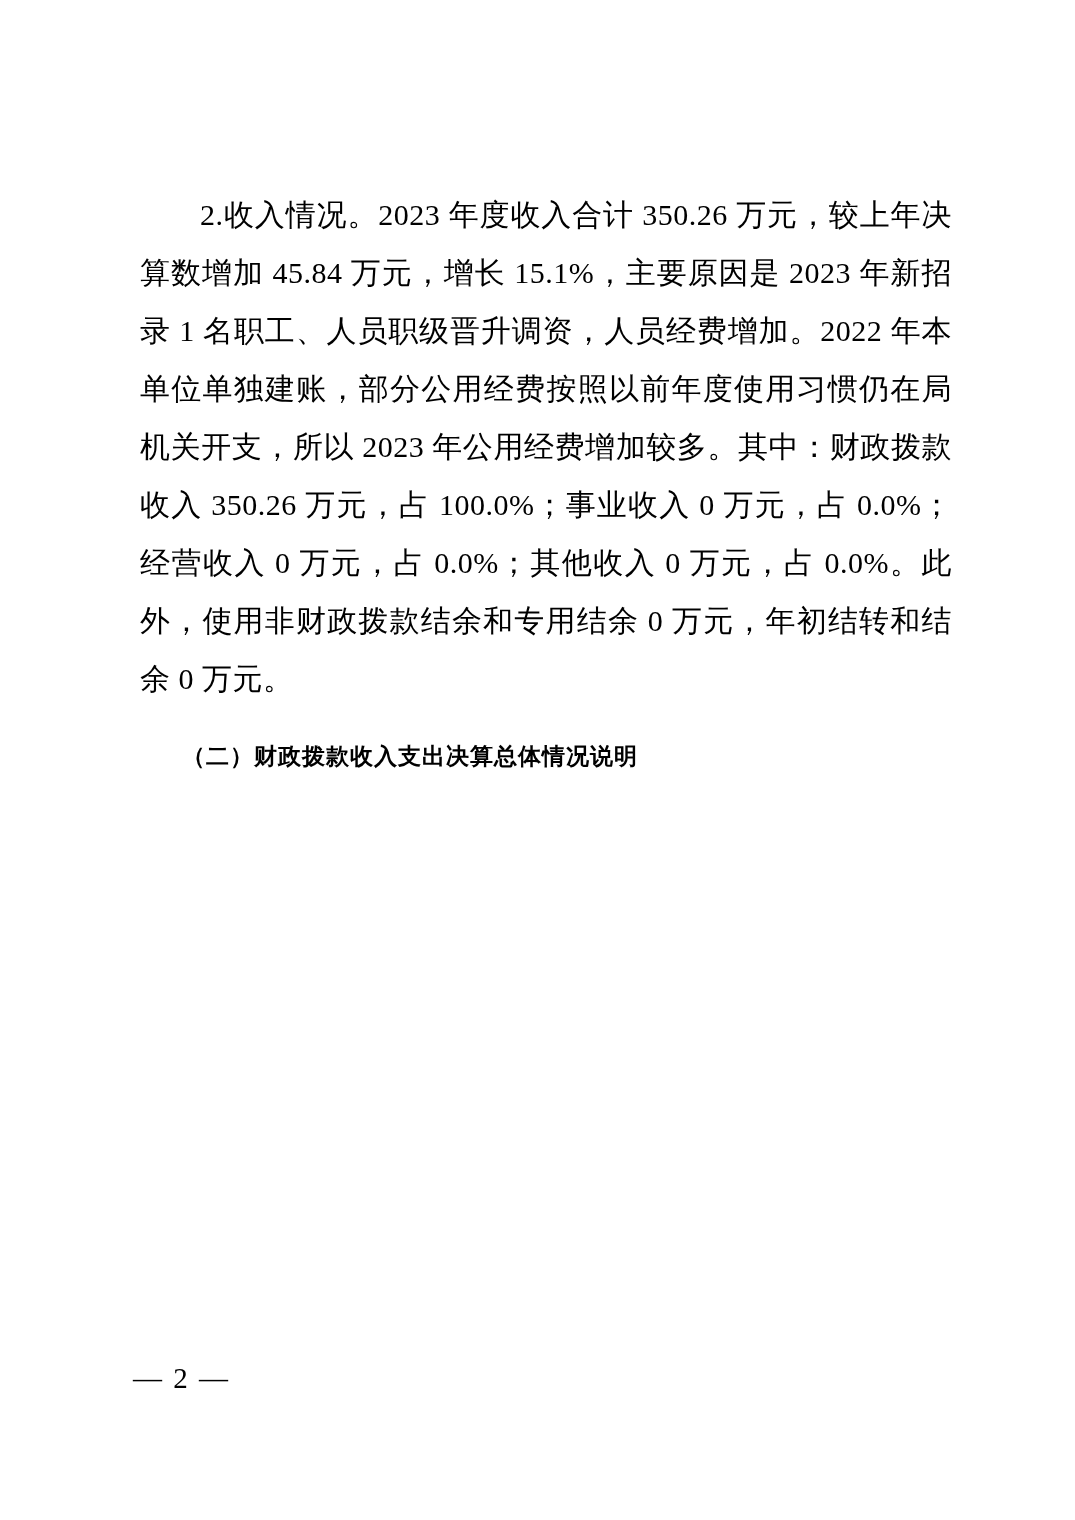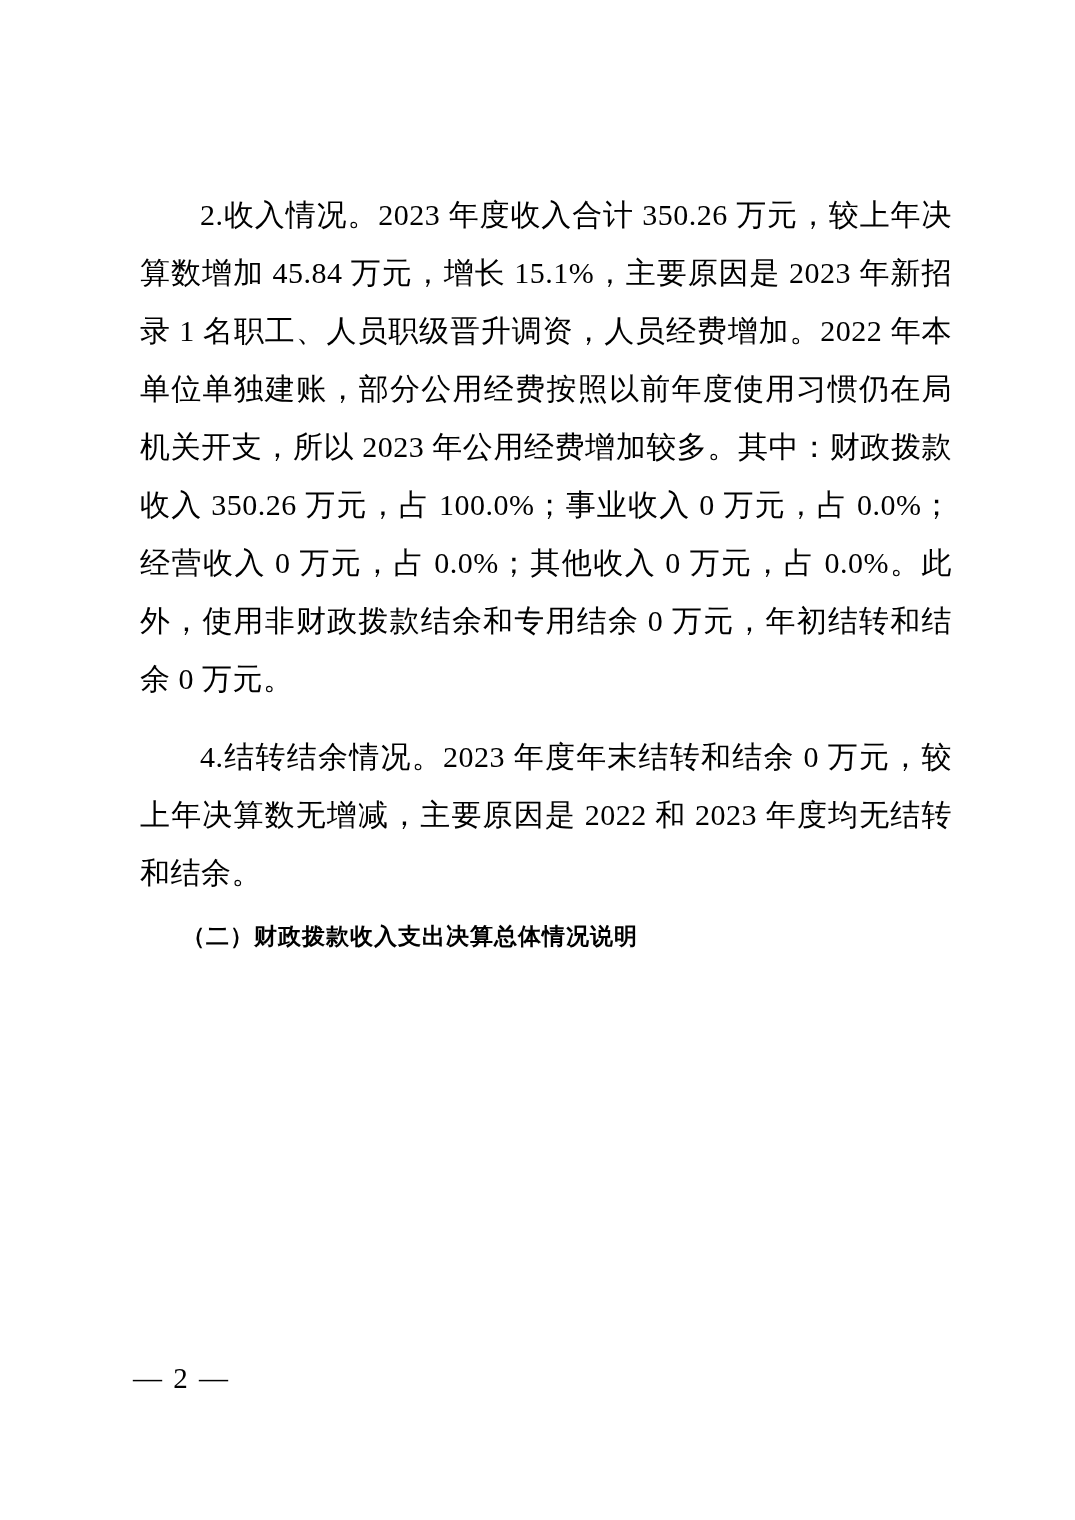--- a/index.html
+++ b/index.html
@@ -50,19 +50,18 @@
     line-height: 36px;
     letter-spacing: 2px;
   }
 </style>
 </head>
 <body>
 
 <div class="page">
   <div class="content">
     <p class="para">2.收入情况。2023 年度收入合计 350.26 万元，较上年决算数增加 45.84 万元，增长 15.1%，主要原因是 2023 年新招录 1 名职工、人员职级晋升调资，人员经费增加。2022 年本单位单独建账，部分公用经费按照以前年度使用习惯仍在局机关开支，所以 2023 年公用经费增加较多。其中：财政拨款收入 350.26 万元，占 100.0%；事业收入 0 万元，占 0.0%；经营收入 0 万元，占 0.0%；其他收入 0 万元，占 0.0%。此外，使用非财政拨款结余和专用结余 0 万元，年初结转和结余 0 万元。</p>
-    <p class="para para-tight">4.结转结余情况。2023 年度年末结转和结余 0 万元，较上年决算数无增减，主要原因是 2022 和 2023 年度均无结转和结余。</p>
     <h3 class="section-heading">（二）财政拨款收入支出决算总体情况说明</h3>
   </div>
   <div class="footer">
     <span>— 2 —</span>
   </div>
 </div>
 
 </body></html>

